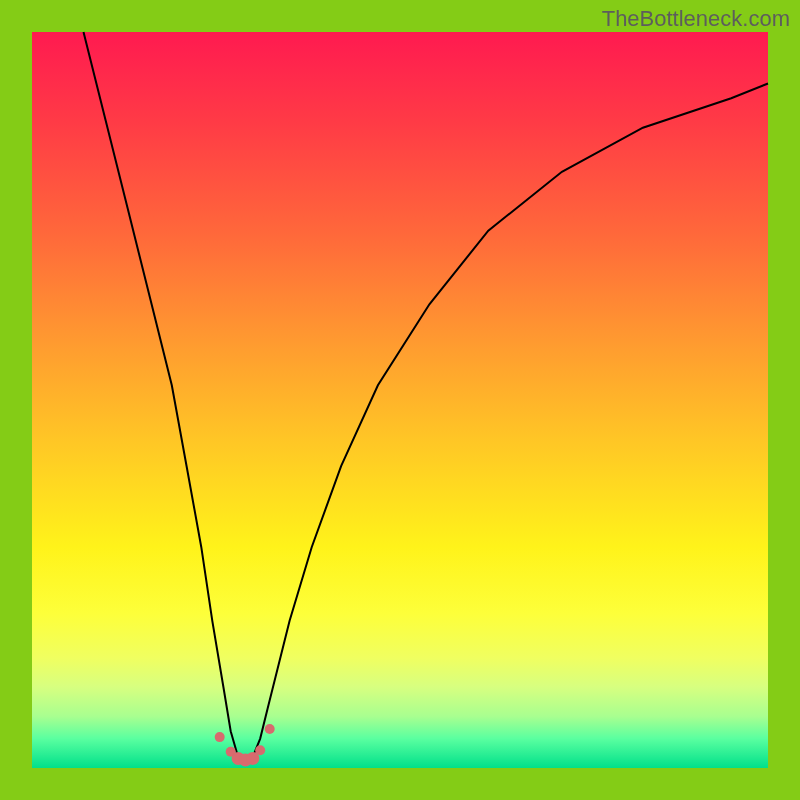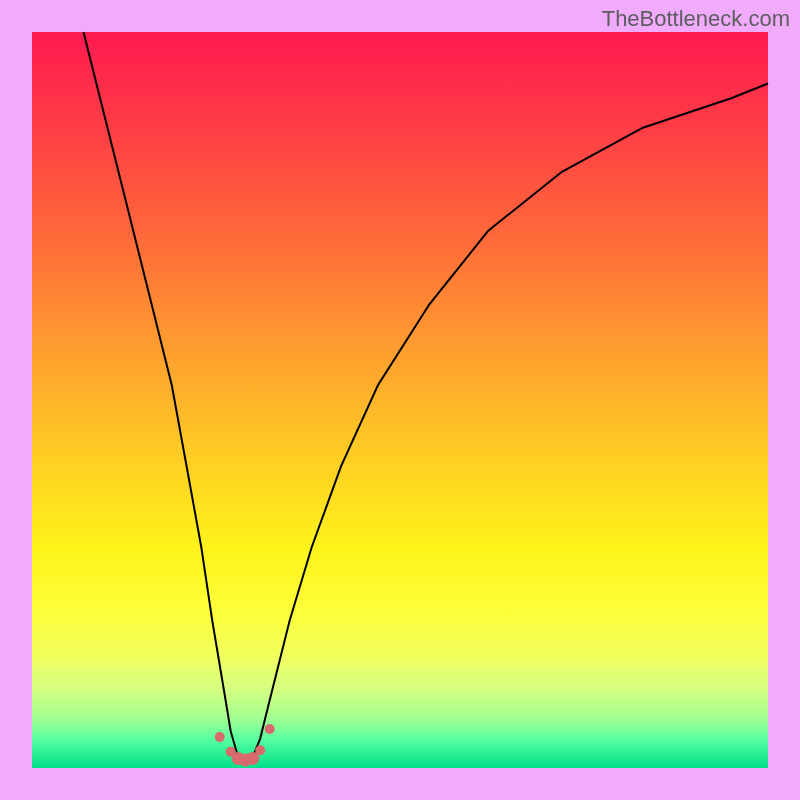--- a/index.html
+++ b/index.html
@@ -1,16 +1,16 @@
 <!DOCTYPE html>
 <html><head>
 <meta charset="utf-8">
 <style>
   html,body{margin:0;padding:0;width:800px;height:800px;overflow:hidden;background:#000;}
-  .frame{position:absolute;left:0;top:0;width:800px;height:800px;background:#f0abfc;}
+  .frame{position:absolute;left:0;top:0;width:800px;height:800px;background:#84cc16;}
   .plot-area{
     position:absolute;
     left:32px;top:32px;width:736px;height:736px;
     background:linear-gradient(to bottom,
       #ff1a50 0%,
       #ff3a46 12%,
       #ff6a3a 28%,
       #ff9a30 42%,
       #ffc825 56%,
       #fff31a 70%,

